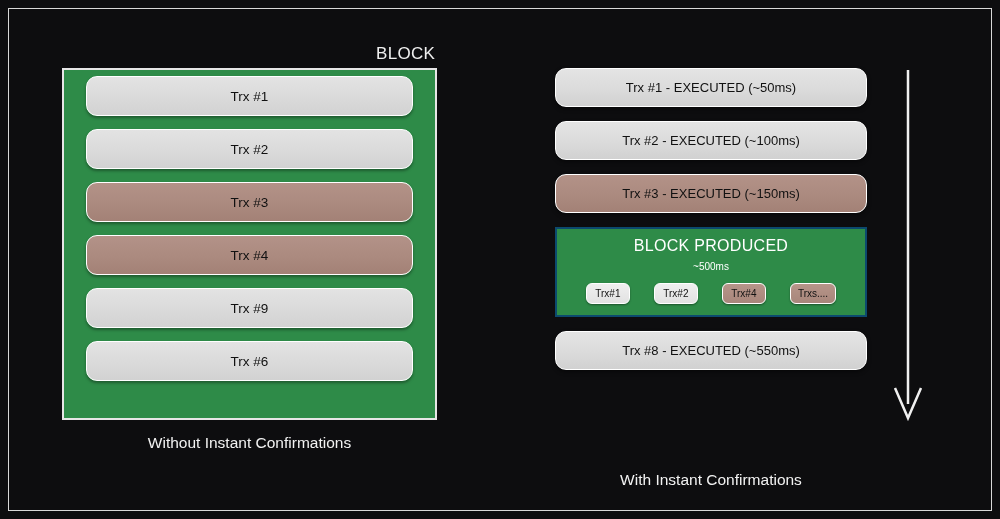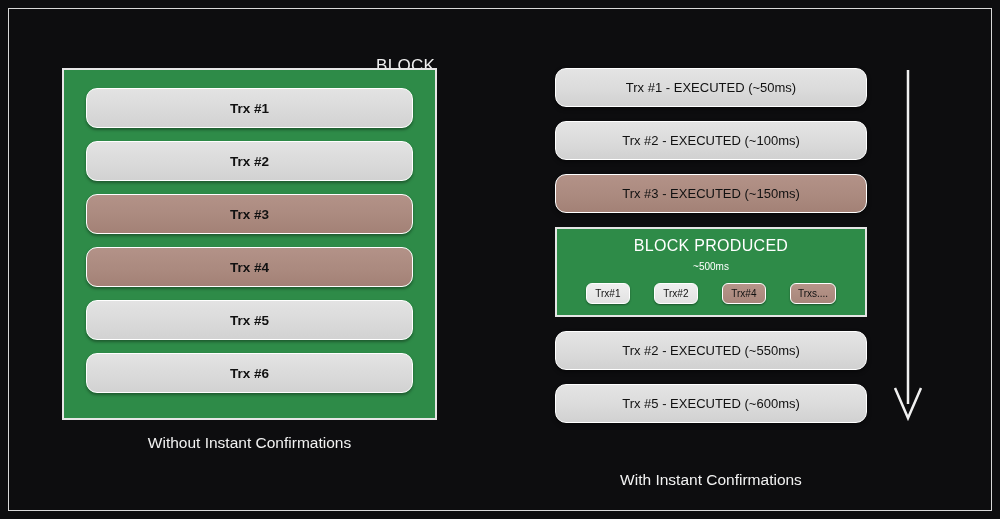--- a/index.html
+++ b/index.html
@@ -24,36 +24,35 @@
     height: 503px;
     border: 1.5px solid #d8d8d8;
     box-sizing: border-box;
     pointer-events: none;
   }
 
   
   #block-label {
     position: absolute;
     left: 376px;
-    top: 56px;
+    top: 44px;
     font-size: 17px;
     color: #f0f0f0;
     letter-spacing: .3px;
   }
   #block-box {
     position: absolute;
     left: 62px;
     top: 68px;
     width: 375px;
     height: 352px;
     background: #2e8b48;
     border: 2px solid #e6e6e6;
     box-sizing: border-box;
-    padding: 18px 22px;
-    font-weight: bold;
+    padding: 6px 22px;
   }
   .trx-pill {
     height: 40px;
     margin-bottom: 13px;
     border-radius: 11px;
     border: 1px solid #ffffff;
     box-sizing: border-box;
     display: flex;
     align-items: center;
     justify-content: center;
@@ -104,21 +103,21 @@
     background: linear-gradient(180deg,#e4e4e4 0%,#dbdbdb 55%,#d1d1d1 100%);
   }
   .exec-pill.brown {
     background: linear-gradient(180deg,#b39288 0%,#ab8a7f 55%,#a38176 100%);
   }
 
   #produced-box {
     height: 90px;
     margin-bottom: 14px;
     background: #2e8b48;
-    border: 2px solid #e5e5e5;
+    border: 2px solid #0c4a6e;
     box-sizing: border-box;
     display: flex;
     flex-direction: column;
     align-items: center;
     justify-content: flex-start;
     padding-top: 7px;
   }
   #produced-title {
     color: #ffffff;
     font-size: 16px;
@@ -190,21 +189,21 @@
     <div class="trx-pill grey">
       <span>Trx #2</span>
     </div>
     <div class="trx-pill brown">
       <span>Trx #3</span>
     </div>
     <div class="trx-pill brown">
       <span>Trx #4</span>
     </div>
     <div class="trx-pill grey">
-      <span>Trx #5</span>
+      <span>Trx #9</span>
     </div>
     <div class="trx-pill grey">
       <span>Trx #6</span>
     </div>
   </div>
 
   <div id="left-caption">
     <div>Without Instant Confirmations</div>
   </div>
 
@@ -233,24 +232,21 @@
         <div class="mini-pill brown">
           <span>Trx#4</span>
         </div>
         <div class="mini-pill brown">
           <span>Trxs....</span>
         </div>
       </div>
     </div>
 
     <div class="exec-pill grey">
-      <span>Trx #2 - EXECUTED (~550ms)</span>
-    </div>
-    <div class="exec-pill grey">
-      <span>Trx #5 - EXECUTED (~600ms)</span>
+      <span>Trx #8 - EXECUTED (~550ms)</span>
     </div>
   </div>
 
   <svg id="down-arrow" viewBox="0 0 40 360">
     <line x1="20" y1="4" x2="20" y2="338" stroke="#f0f0f0" stroke-width="2.5"></line>
     <polyline points="7,322 20,352 33,322" fill="none" stroke="#f0f0f0" stroke-width="2.5"></polyline>
   </svg>
 
   <div id="right-caption">With Instant Confirmations</div>
 

